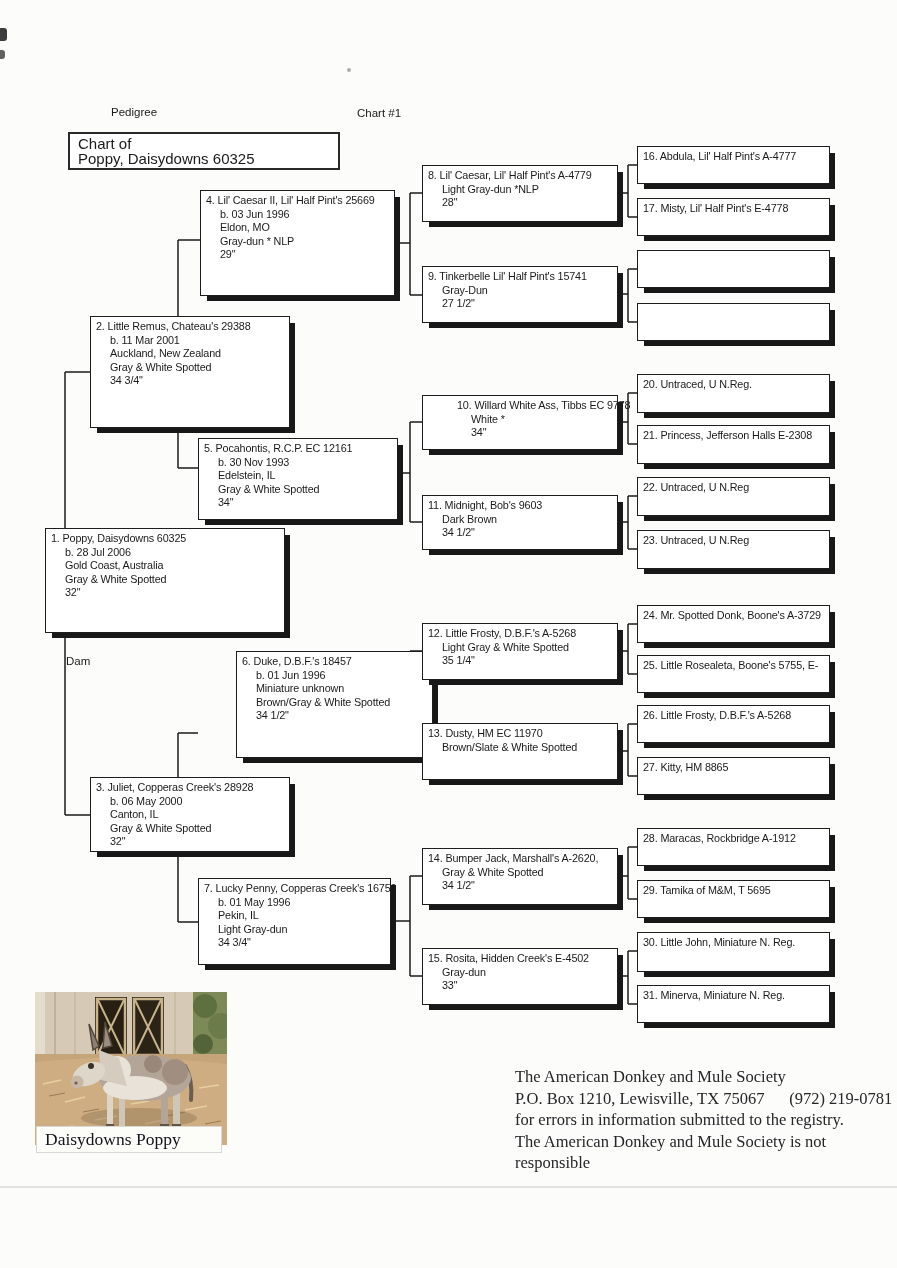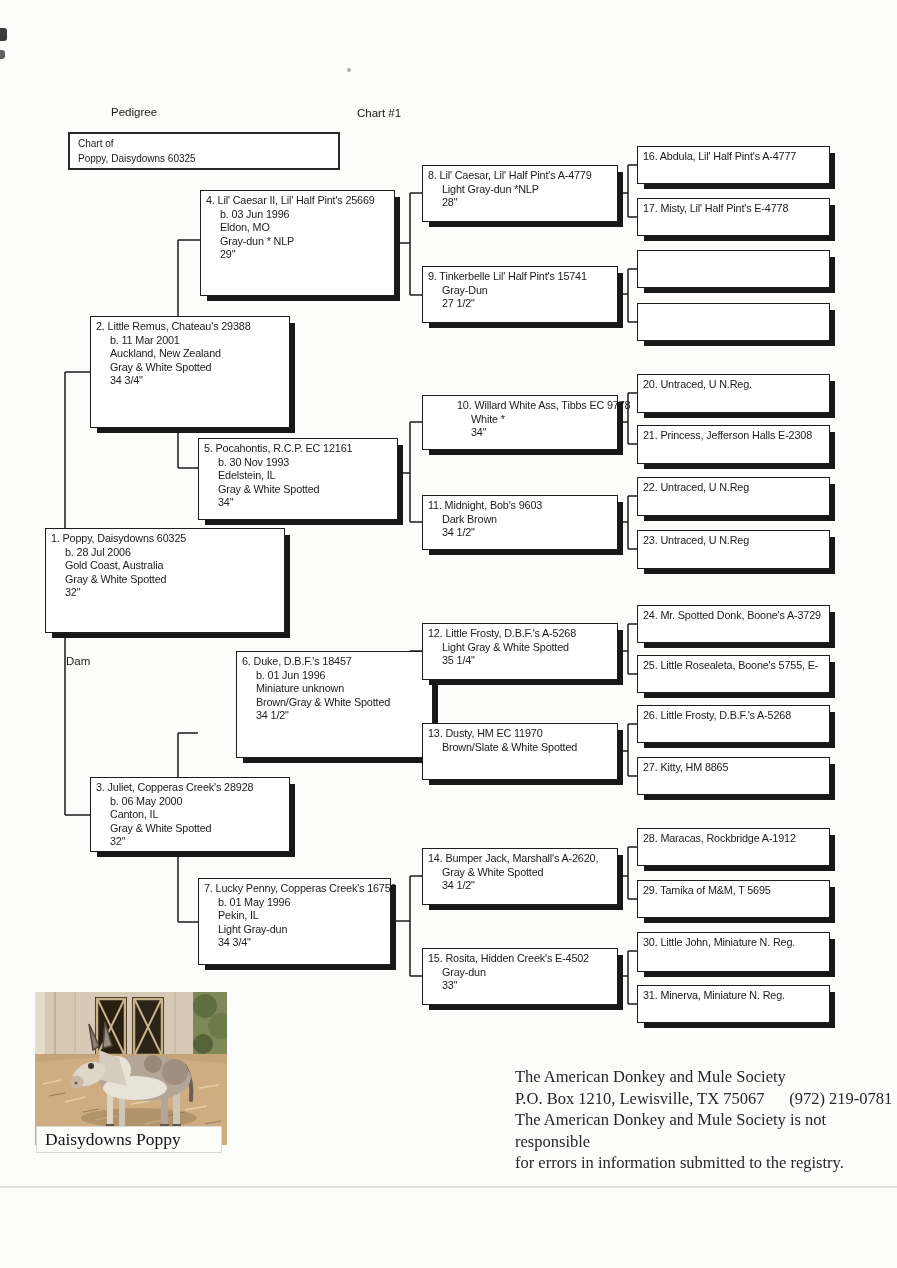--- a/index.html
+++ b/index.html
@@ -4,21 +4,21 @@
 <style>
   html,body{margin:0;padding:0;background:#e9e9e5;}
   .page{position:relative;width:897px;height:1268px;margin:0 auto;background:#fcfcfa;
         overflow:hidden;font-family:"Liberation Sans",sans-serif;color:#1a1a1a;}
   #connectors{position:absolute;left:0;top:0;z-index:1;}
   .hdr-label{position:absolute;font-size:11.5px;z-index:3;}
   #pedigree-label{left:64px;top:106px;margin-left:47px;}
   #chart-number{left:345px;top:107px;margin-left:12px;}
   #chartof{position:absolute;left:68px;top:132px;width:272px;height:38px;z-index:3;
            border:2px solid #2a2a2a;background:#fff;padding:2px 8px;box-sizing:border-box;}
-  #chartof div{font-size:10px;line-height:15px;}
+  #chartof div{font-size:15px;line-height:15px;}
   #dam-label{left:66px;top:655px;}
   .pbox{position:absolute;background:#fff;border:1.6px solid #1d1d1d;
         box-shadow:6px 6px 0 -1px #181818;padding:3px 5px;box-sizing:border-box;z-index:2;}
   .bl{font-size:10.8px;line-height:13.6px;letter-spacing:-0.15px;white-space:nowrap;}
   .ind{padding-left:14px;}
   #photo{position:absolute;left:35px;top:992px;width:192px;height:153px;z-index:2;margin:0;}
   #photo svg{display:block;}
   #caption-strip{position:absolute;left:36px;top:1126px;width:186px;height:27px;z-index:4;
       background:#fcfcf9;border:1px solid #d8d8d4;box-sizing:border-box;
       font-family:"Liberation Serif",serif;font-size:17.5px;color:#14141e;
@@ -301,22 +301,22 @@
 
       <path d="M58 58 L54 32 L64 54 Z" fill="#8d7f72" stroke="#4f463c" stroke-width="1.5"></path>
       <path d="M68 56 L70 30 L77 54 Z" fill="#9b8d80" stroke="#4f463c" stroke-width="1.5"></path>
     </svg>
   </figure>
   <div id="caption-strip">Daisydowns Poppy</div>
 
   <div id="footer">
     <div class="fl">The American Donkey and Mule Society</div>
     <div class="fl">P.O. Box 1210, Lewisville, TX 75067      (972) 219-0781</div>
+    <div class="fl">for errors in information submitted to the registry.</div>
     <div class="fl">The American Donkey and Mule Society is not responsible</div>
-    <div class="fl">for errors in information submitted to the registry.</div>
   </div>
 
   <div id="mark1" class="artifact"></div>
   <div id="mark2" class="artifact"></div>
   <div id="speck1" class="artifact"></div>
   <div id="scanline" class="artifact"></div>
 
 </div>
 
 </body></html>

